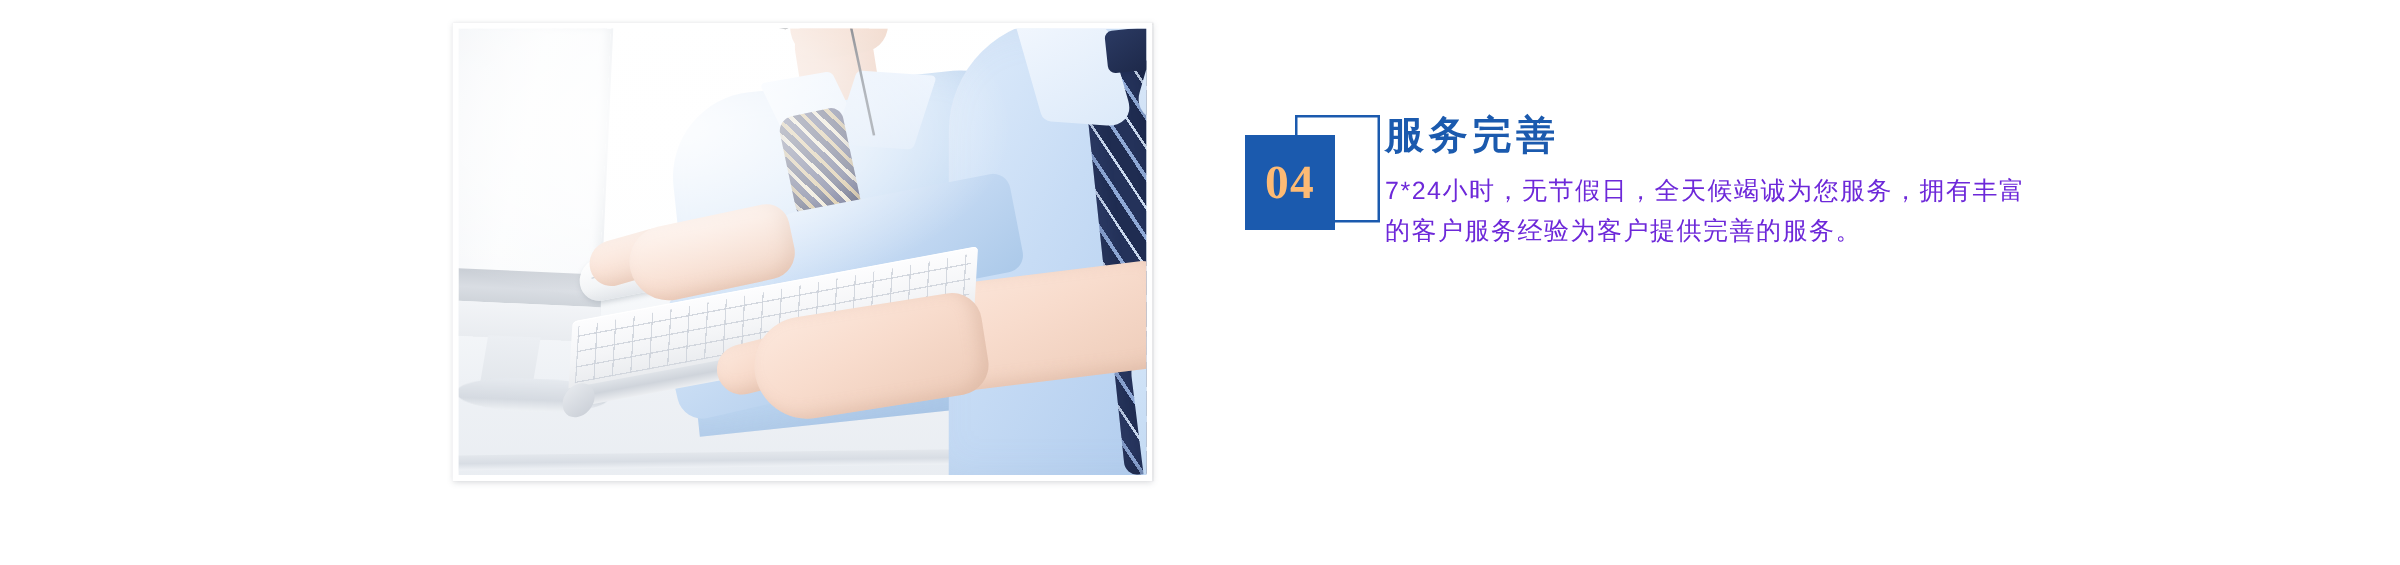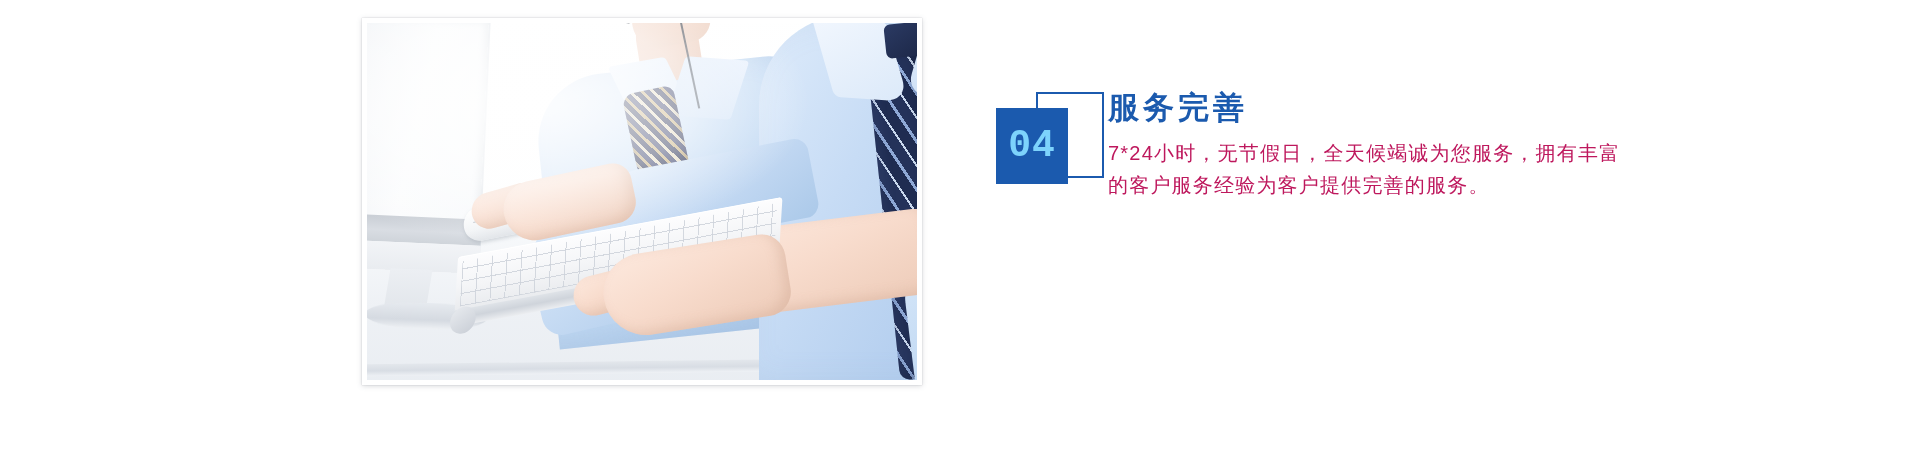--- a/index.html
+++ b/index.html
@@ -407,45 +407,45 @@
     left:0;
     top:16px;
     width:72px;
     height:76px;
     background:#1b5aae;
     display:flex;
     align-items:center;
     justify-content:center;
   }
   .badge-num {
-    color:#7dd3fc;
+    color:#fdba74;
     font-size:38px;
     font-weight:700;
     line-height:1;
     letter-spacing:1px;
-    font-family:Liberation Mono, monospace;
+    font-family:Liberation Serif, serif;
   }
 
   .text-col {
     position:absolute;
     left:112px;
     top:-2px;
     width:516px;
   }
   .title {
     color:#1b5aae;
     font-size:31px;
     font-weight:700;
     line-height:1.18;
     letter-spacing:4px;
     margin-bottom:10px;
     font-family:"Liberation Sans","DejaVu Sans",sans-serif;
   }
   .desc {
-    color:#be185d;
+    color:#6d28d9;
     font-size:20px;
     line-height:1.62;
     letter-spacing:1.2px;
     font-family:"Liberation Sans","DejaVu Sans",sans-serif;
   }
 </style>
 </head>
 <body>
 
 <div class="banner">

